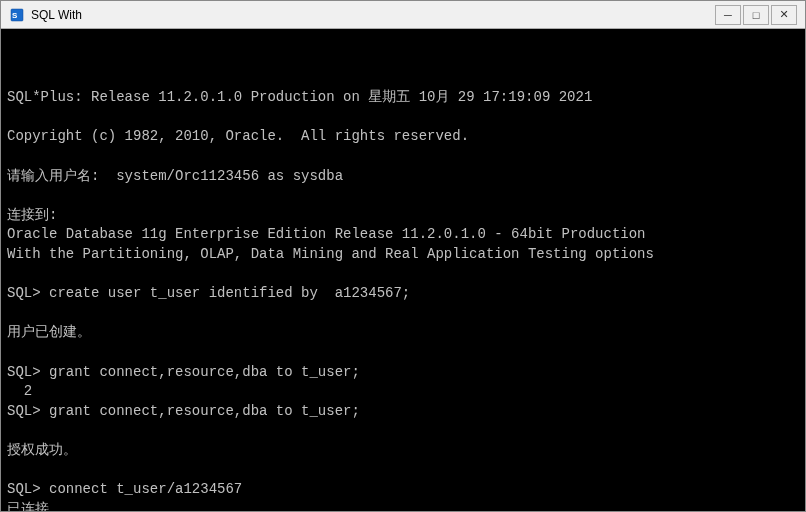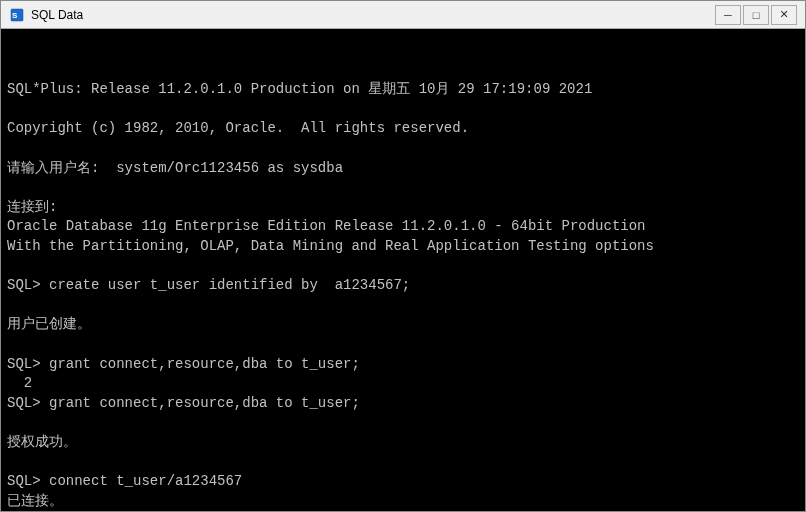--- a/index.html
+++ b/index.html
@@ -72,21 +72,21 @@
       font-family: Arial, sans-serif;
     }
 
     .terminal {
       flex: 1;
       background: #000000;
       color: #c0c0c0;
       font-family: 'Courier New', Courier, monospace;
       font-size: 14px;
       line-height: 1.4;
-      padding: 12px 6px;
+      padding: 20px 6px;
       overflow-y: auto;
       overflow-x: hidden;
       white-space: pre-wrap;
     }
 
     .terminal-line {
       display: block;
       min-height: 1.4em;
     }
 
@@ -110,21 +110,21 @@
 <body>
 
 <div class="window">
   <div class="title-bar">
     <div class="title-bar-icon">
       <svg viewBox="0 0 14 14" fill="none">
         <rect x="1" y="1" width="12" height="12" rx="1" fill="#1a6bcc" stroke="#0e4a99" stroke-width="0.5"></rect>
         <text x="2" y="10" font-size="8" fill="white" font-family="Arial" font-weight="bold">S</text>
       </svg>
     </div>
-    <span class="title-bar-text">SQL Data</span>
+    <span class="title-bar-text">SQL With</span>
     <div class="title-bar-controls">
       <button class="title-bar-btn">─</button>
       <button class="title-bar-btn">□</button>
       <button class="title-bar-btn close">✕</button>
     </div>
   </div>
   <div class="terminal" id="terminal-content">
   <span class="terminal-line">SQL*Plus: Release 11.2.0.1.0 Production on 星期五 10月 29 17:19:09 2021</span><span class="terminal-line"></span><span class="terminal-line">Copyright (c) 1982, 2010, Oracle.  All rights reserved.</span><span class="terminal-line"></span><span class="terminal-line">请输入用户名:  system/Orc1123456 as sysdba</span><span class="terminal-line"></span><span class="terminal-line">连接到:</span><span class="terminal-line">Oracle Database 11g Enterprise Edition Release 11.2.0.1.0 - 64bit Production</span><span class="terminal-line">With the Partitioning, OLAP, Data Mining and Real Application Testing options</span><span class="terminal-line"></span><span class="terminal-line">SQL&gt; create user t_user identified by  a1234567;</span><span class="terminal-line"></span><span class="terminal-line">用户已创建。</span><span class="terminal-line"></span><span class="terminal-line">SQL&gt; grant connect,resource,dba to t_user;</span><span class="terminal-line">  2</span><span class="terminal-line">SQL&gt; grant connect,resource,dba to t_user;</span><span class="terminal-line"></span><span class="terminal-line">授权成功。</span><span class="terminal-line"></span><span class="terminal-line">SQL&gt; connect t_user/a1234567</span><span class="terminal-line">已连接。</span><span class="terminal-line">SQL&gt; connect sys/Orc1123456 as sysdba</span></div>
 </div>
 

